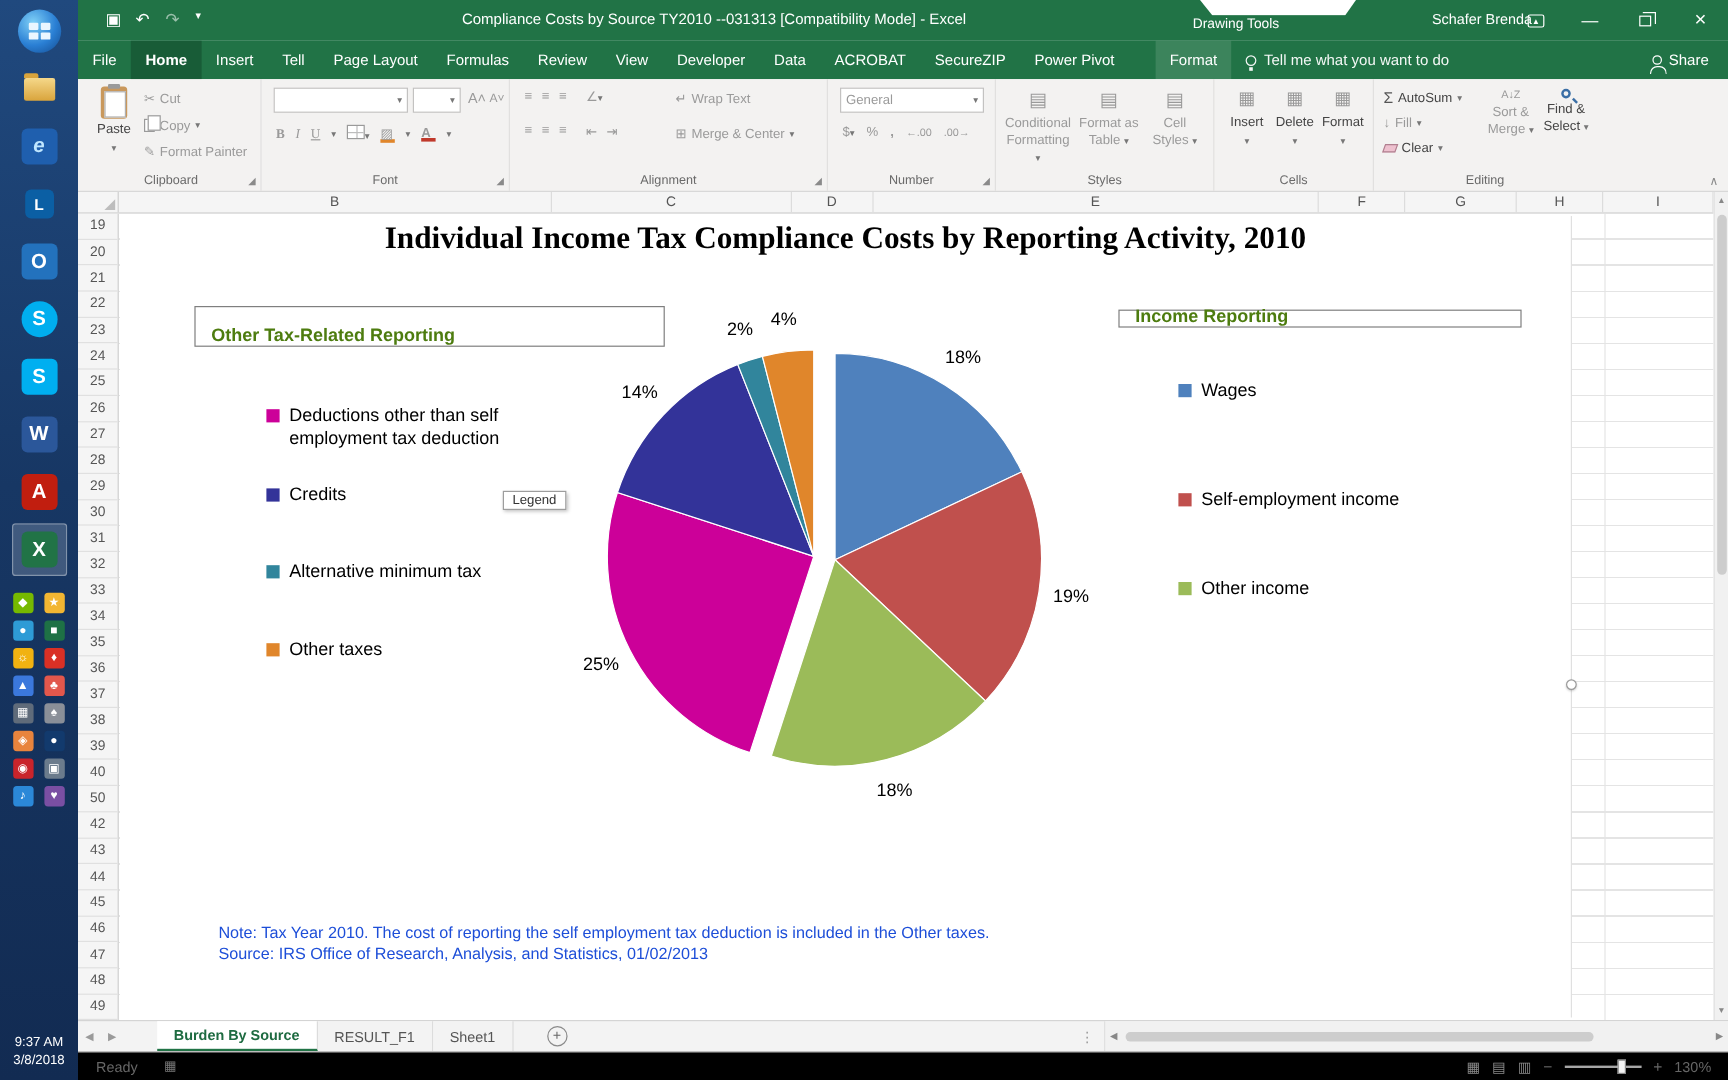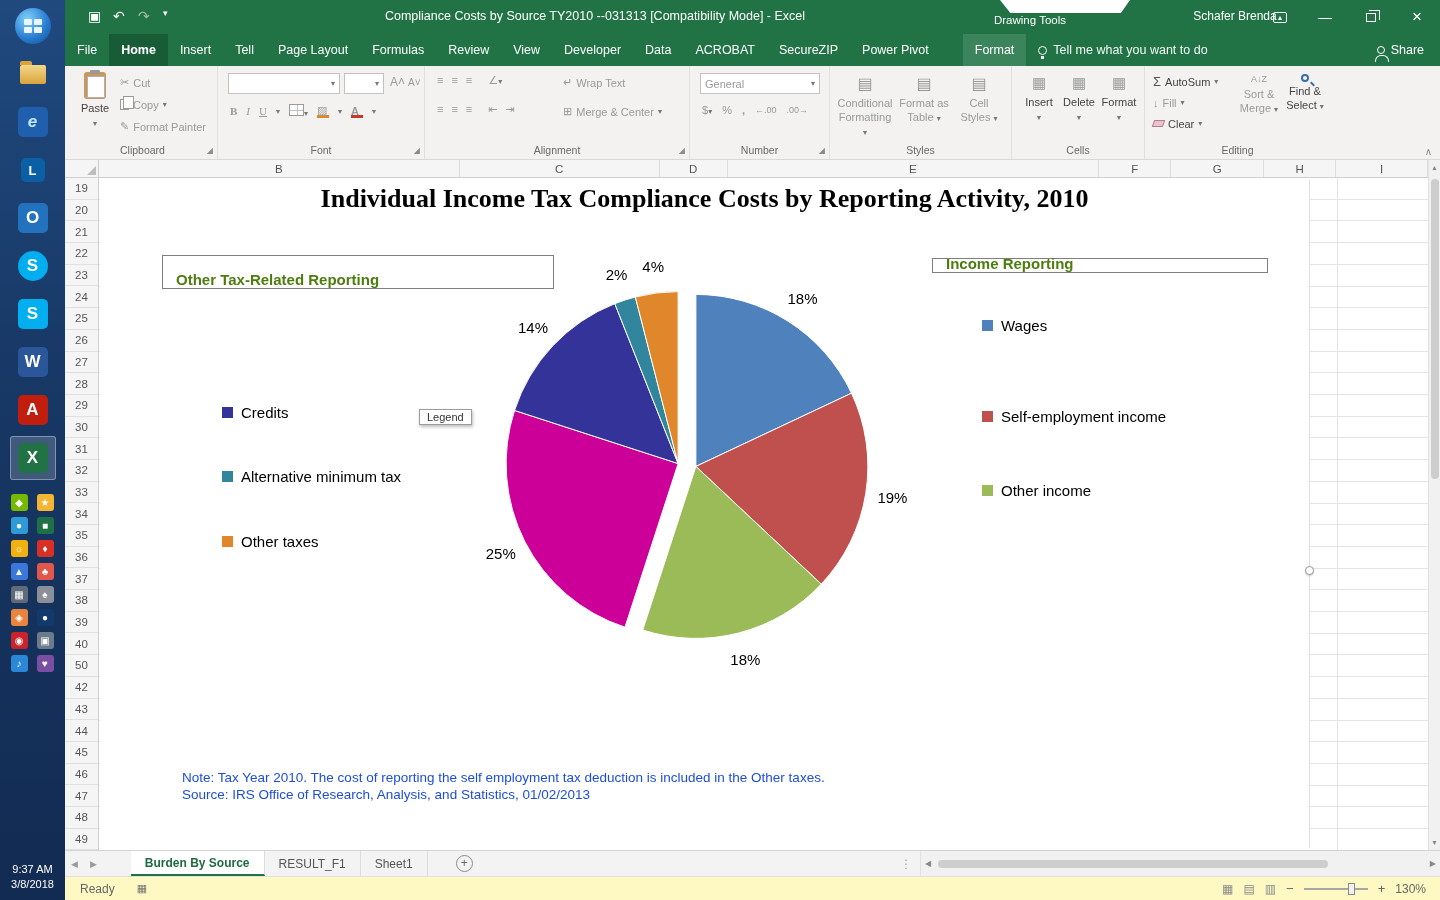--- a/index.html
+++ b/index.html
@@ -119,21 +119,21 @@
   .navarr { display:flex; align-items:center; padding:0 6px; color:#9a9a9a; font-size:9px; }
   .sheet-tab { display:flex; align-items:center; padding:0 14px; border-right:1px solid #dcdcdc; background:#f3f3f3; white-space:nowrap; }
   .sheet-tab.active { background:#fff; color:#1e6b41; font-weight:bold; border-bottom:2px solid #217346; }
   #new-sheet { width:17px; height:17px; border:1px solid #8a8a8a; border-radius:50%; color:#666; font-size:12px; line-height:15px;
                text-align:center; align-self:center; margin-left:28px; }
   #sheet-dots { margin-left:auto; display:flex; align-items:center; color:#9a9a9a; padding:0 8px; }
   #hscroll { display:flex; align-items:center; width:520px; background:#f1f1f1; border-left:1px solid #e0e0e0; font-size:8px; color:#888; }
   #hthumb { height:8px; background:#cdcdcd; border-radius:4px; flex:0 0 390px; margin:0 3px; }
   #hscroll .sp { flex:1; }
 
-  #statusbar { position:absolute; left:0; top:876px; width:1375px; height:24px; background:#fef9c3; border-top:1px solid #e0e0e0;
+  #statusbar { position:absolute; left:0; top:876px; width:1375px; height:24px; background:#000000; border-top:1px solid #e0e0e0;
                display:flex; align-items:center; font-size:12px; color:#666; }
   #status-mode { margin-left:15px; }
   #macro-ic { margin-left:22px; font-size:11px; color:#777; }
   #status-right { margin-left:auto; display:flex; align-items:center; gap:10px; padding-right:14px; }
   .view-ic { font-size:12px; color:#8a8a8a; }
   #zoom-track { width:64px; height:2px; background:#a6a6a6; position:relative; }
   #zoom-thumb { position:absolute; left:44px; top:-5px; width:7px; height:12px; background:#f3f3f3; border:1px solid #8a8a8a; }
   .zoombtn { font-size:13px; color:#666; }
 </style>
 </head>
@@ -467,20 +467,24 @@
       <div id="chart-box">
         <div id="chart-title">Individual Income Tax Compliance Costs by Reporting Activity, 2010</div>
 
         <div class="legend-box" id="legend-left-box">
             <span>Other Tax-Related Reporting</span>
           </div>
         <div class="legend-box" id="legend-right-box">
             <span>Income Reporting</span>
           </div>
 
+        <div class="leg-item" style="left:122px;top:157px;width:225px">
+          <span class="leg-sq" style="background: rgb(204, 0, 153);"></span>
+          <span style="width:200px">Deductions other than self employment tax deduction</span>
+        </div>
         <div class="leg-item" style="left:122px;top:223px">
           <span class="leg-sq" style="background: rgb(51, 51, 153);"></span>
           <span>Credits</span>
         </div>
         <div class="leg-item" style="left:122px;top:287px">
           <span class="leg-sq" style="background: rgb(49, 133, 156);"></span>
           <span>Alternative minimum tax</span>
         </div>
         <div class="leg-item" style="left:122px;top:352px">
           <span class="leg-sq" style="background: rgb(224, 134, 43);"></span>

